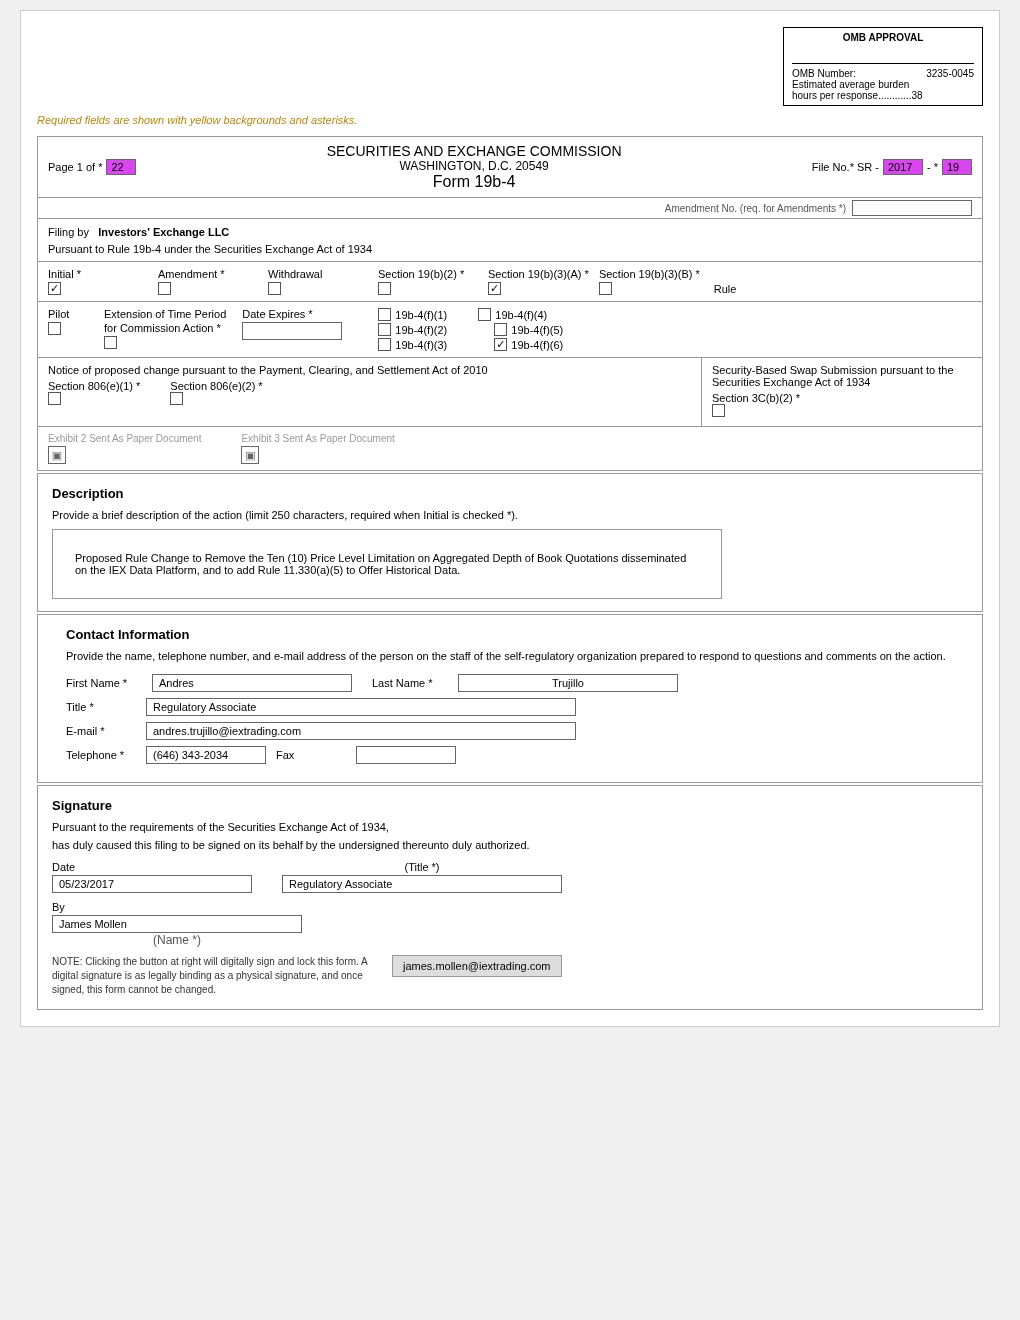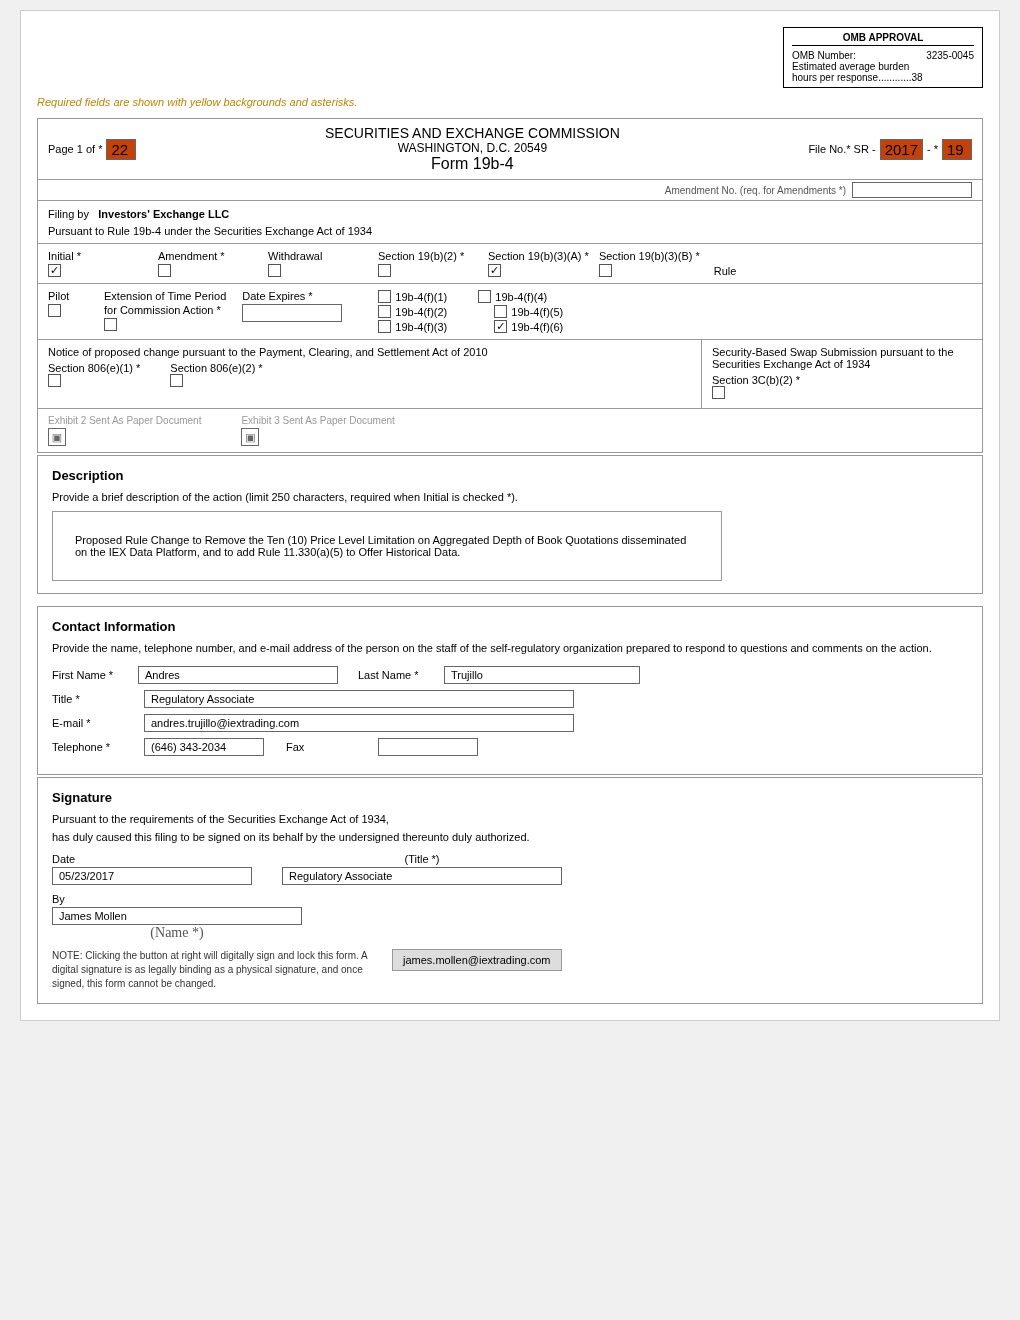--- a/index.html
+++ b/index.html
@@ -24,21 +24,21 @@
       font-size: 10px;
       margin-bottom: 8px;
       min-width: 200px;
     }
     .omb-title {
       text-align: center;
       font-weight: bold;
       font-size: 10px;
       border-bottom: 1px solid #000;
       margin-bottom: 4px;
-      padding-bottom: 2px;
+      padding-bottom: 20px;
     }
     .required-note {
       color: #b8860b;
       font-style: italic;
       font-size: 11px;
       margin-top: 4px;
       margin-bottom: 10px;
       clear: both;
     }
     .header-section {
@@ -60,24 +60,24 @@
     }
     .page-left {
       font-size: 11px;
       display: flex;
       align-items: center;
       gap: 4px;
     }
     .input-box {
       border: 1px solid #666;
       padding: 1px 4px;
-      font-size: 15px;
+      font-size: 11px;
       min-width: 30px;
       display: inline-block;
-      background: #c2410c;
+      background: #d946ef;
     }
     .filing-info {
       border: 1px solid #999;
       padding: 6px 10px;
     }
     .checkboxes-section {
       border: 1px solid #999;
       padding: 6px 10px;
       display: flex;
       flex-wrap: wrap;
@@ -175,28 +175,28 @@
     }
     .text-area-box {
       border: 1px solid #999;
       padding: 22px;
       min-height: 50px;
       font-size: 11px;
       width: 670px;
     }
     .contact-section {
       border: 1px solid #999;
-      padding: 12px 14px;
-      margin-top: 12px;
+      padding: 12px 28px;
+      margin-top: 2px;
     }
     .form-row {
       display: flex;
       align-items: center;
       margin-bottom: 6px;
-      gap: 12px;
+      gap: 0;
     }
     .form-label {
       font-size: 11px;
       min-width: 80px;
     }
     .form-input {
       border: 1px solid #666;
       padding: 2px 6px;
       font-size: 11px;
       background: #fff;
@@ -221,24 +221,23 @@
       margin-bottom: 6px;
     }
     .sig-input {
       border: 1px solid #666;
       padding: 2px 6px;
       font-size: 11px;
       background: #fff;
       min-width: 200px;
     }
     .sig-sublabel {
-      font-size: 14px;
+      font-size: 12px;
       color: #555;
       text-align: center;
-      font-family: Liberation Serif, serif;
     }
     .digital-sig-btn {
       background: #ddd;
       border: 1px solid #999;
       padding: 4px 10px;
       font-size: 11px;
       cursor: pointer;
     }
     .bottom-note {
       font-size: 10px;
@@ -427,21 +426,21 @@
     <div class="section-title">Contact Information</div>
     <div class="section-desc" style="margin-bottom:12px">Provide the name, telephone number, and e-mail address of the person on the staff of the self-regulatory organization prepared to respond to questions and comments on the action.</div>
 
     <div class="name-row">
       <div class="name-group">
         <span class="form-label">First Name *</span>
         <input type="text" class="form-input" style="width: 200px;" value="Andres">
       </div>
       <div class="name-group">
         <span class="form-label">Last Name *</span>
-        <input type="text" class="form-input" style="width: 196px;" value="Trujillo">
+        <input type="text" class="form-input" style="width: 220px; text-align: center;" value="Trujillo">
       </div>
     </div>
 
     <div class="form-row">
       <span class="form-label">Title *</span>
       <input type="text" class="form-input" style="width: 430px;" value="Regulatory Associate">
     </div>
     <div class="form-row">
       <span class="form-label">E-mail *</span>
       <input type="text" class="form-input" style="width: 430px;" value="andres.trujillo@iextrading.com">

